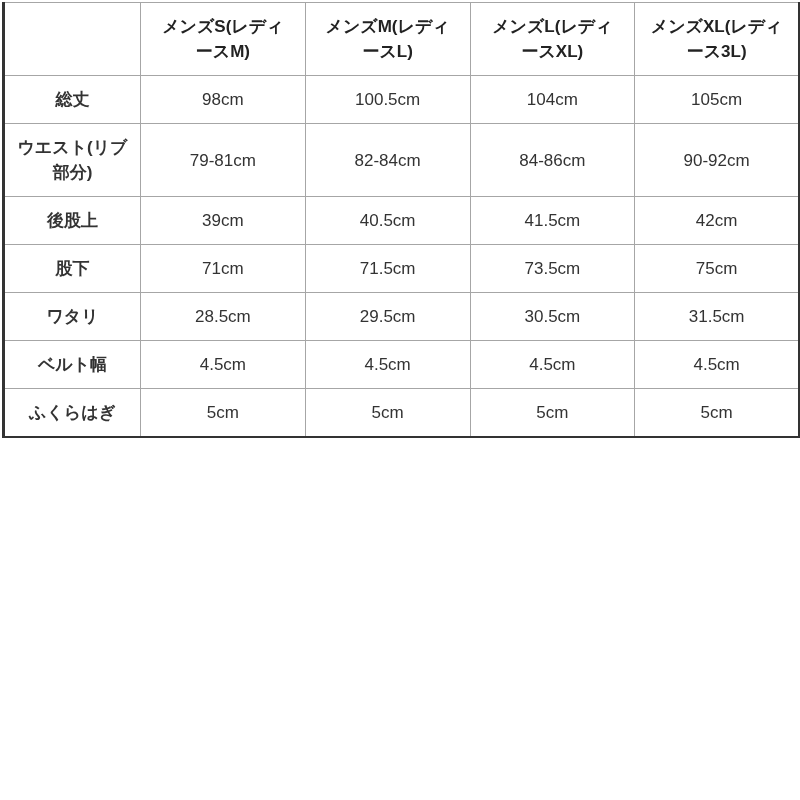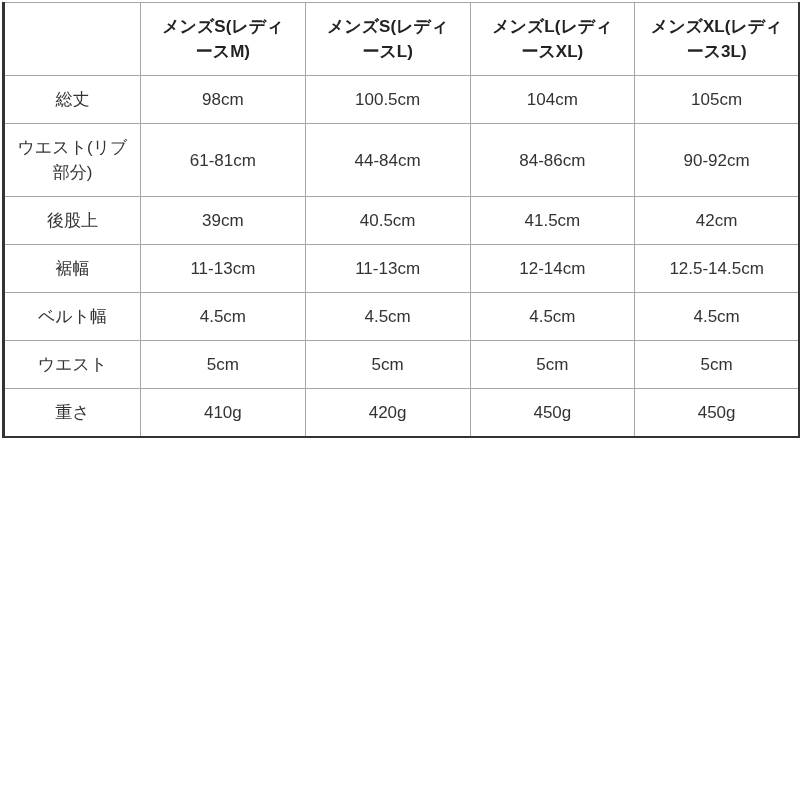--- a/index.html
+++ b/index.html
@@ -43,21 +43,21 @@
   }
   table.size-chart thead th {
     font-weight: bold;
     color: #222222;
     padding: 11px 14px;
   }
   table.size-chart thead th.corner {
     background: var(--bg);
   }
   table.size-chart tbody th {
-    font-weight: normal;
+    font-weight: bold;
     padding: 11px 10px;
     width: 136px;
   }
   table.size-chart tbody td {
     padding: 11px 22px;
   }
   col.label-col { width: 137px; }
   col.size-col  { width: 164.75px; }
 </style>
 </head>
@@ -69,70 +69,70 @@
       <col class="label-col">
       <col class="size-col">
       <col class="size-col">
       <col class="size-col">
       <col class="size-col">
     </colgroup>
     <thead>
       <tr id="header-row">
         <th class="corner"></th>
       <th>メンズS(レディースM)</th>
-          <th>メンズS(レディースL)</th>
+          <th>メンズM(レディースL)</th>
           <th>メンズL(レディースXL)</th>
           <th>メンズXL(レディース3L)</th>
         </tr>
     </thead>
     <tbody id="table-body">
         <tr>
           <th>総丈</th>
           <td>98cm</td>
           <td>100.5cm</td>
           <td>104cm</td>
           <td>105cm</td>
         </tr>
         <tr>
           <th>ウエスト(リブ部分)</th>
-          <td>61-81cm</td>
-          <td>44-84cm</td>
+          <td>79-81cm</td>
+          <td>82-84cm</td>
           <td>84-86cm</td>
           <td>90-92cm</td>
         </tr>
         <tr>
           <th>後股上</th>
           <td>39cm</td>
           <td>40.5cm</td>
           <td>41.5cm</td>
           <td>42cm</td>
         </tr>
         <tr>
-          <th>裾幅</th>
-          <td>11-13cm</td>
-          <td>11-13cm</td>
-          <td>12-14cm</td>
-          <td>12.5-14.5cm</td>
+          <th>股下</th>
+          <td>71cm</td>
+          <td>71.5cm</td>
+          <td>73.5cm</td>
+          <td>75cm</td>
+        </tr>
+        <tr>
+          <th>ワタリ</th>
+          <td>28.5cm</td>
+          <td>29.5cm</td>
+          <td>30.5cm</td>
+          <td>31.5cm</td>
         </tr>
         <tr>
           <th>ベルト幅</th>
           <td>4.5cm</td>
           <td>4.5cm</td>
           <td>4.5cm</td>
           <td>4.5cm</td>
         </tr>
         <tr>
-          <th>ウエスト</th>
+          <th>ふくらはぎ</th>
           <td>5cm</td>
           <td>5cm</td>
           <td>5cm</td>
           <td>5cm</td>
-        </tr>
-        <tr>
-          <th>重さ</th>
-          <td>410g</td>
-          <td>420g</td>
-          <td>450g</td>
-          <td>450g</td>
         </tr>
       </tbody>
   </table>
 </div>
 
 </body></html>

